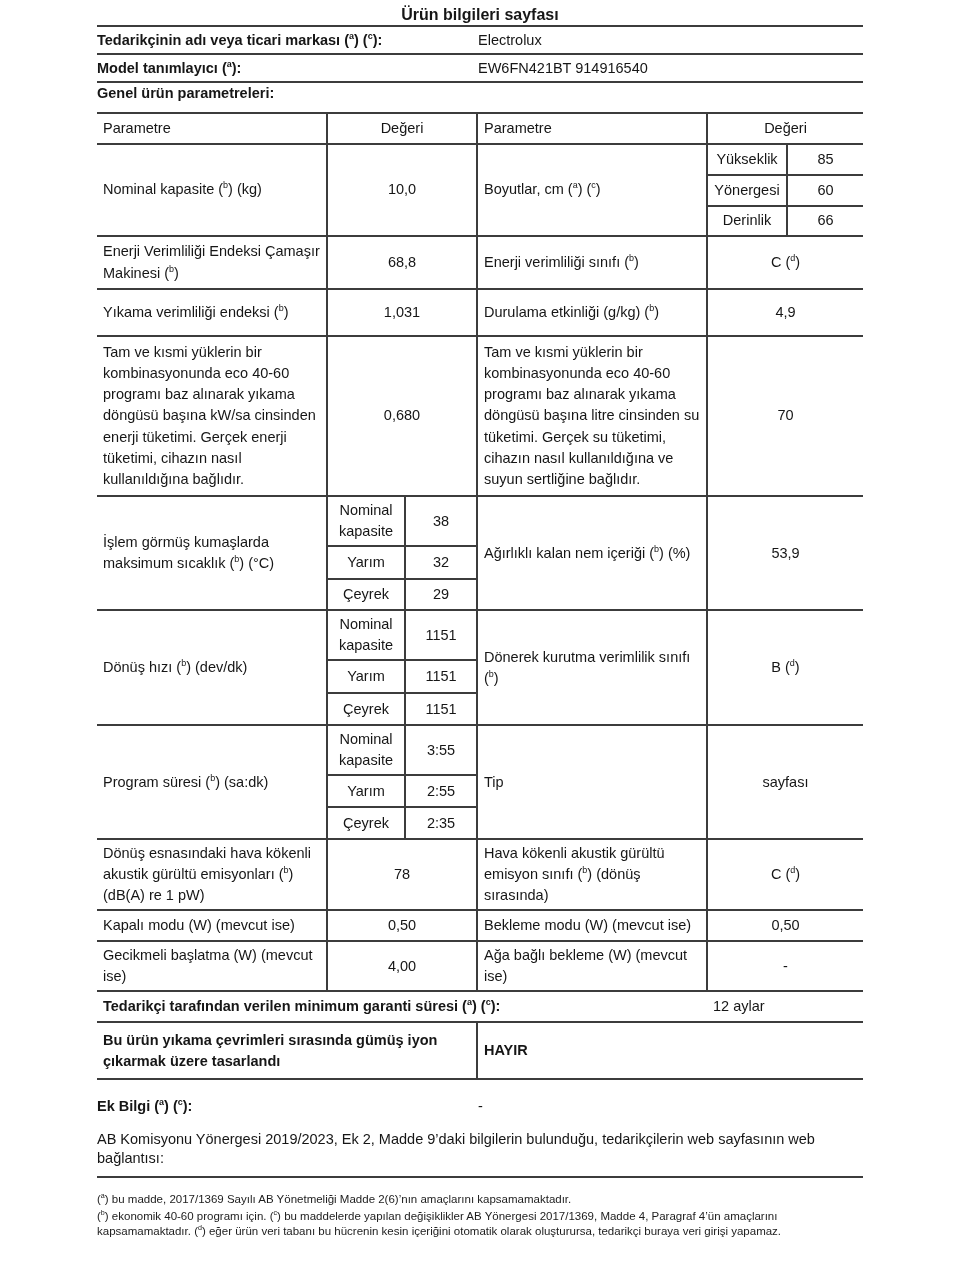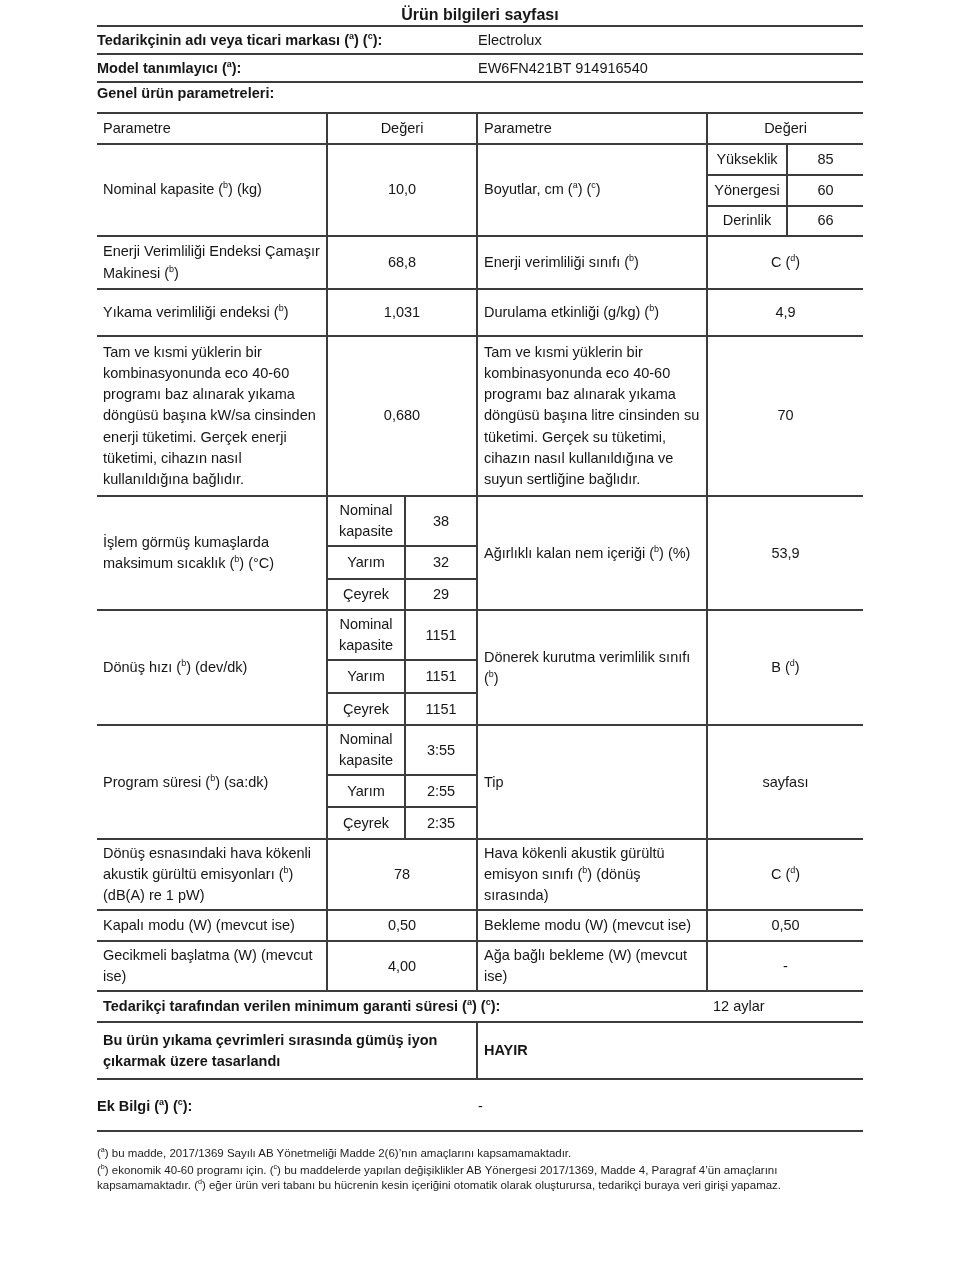--- a/index.html
+++ b/index.html
@@ -206,20 +206,21 @@
       </tr>
     </tbody>
   </table>
 
   <div class="ek-row">
     <div class="ilabel">Ek Bilgi (<sup>a</sup>) (<sup>c</sup>):</div>
     <div class="ival">-</div>
   </div>
 
   <div class="weblink">
+    <div>AB Komisyonu Yönergesi 2019/2023, Ek 2, Madde 9’daki bilgilerin bulunduğu, tedarikçilerin web sayfasının web bağlantısı:</div>
   </div>
 
   <div class="sep-line"></div>
 
   <div class="footnotes">
     <p>(<sup>a</sup>) bu madde, 2017/1369 Sayılı AB Yönetmeliği Madde 2(6)’nın amaçlarını kapsamamaktadır.</p>
     <p>(<sup>b</sup>) ekonomik 40-60 programı için. (<sup>c</sup>) bu maddelerde yapılan değişiklikler AB Yönergesi 2017/1369, Madde 4, Paragraf 4’ün amaçlarını kapsamamaktadır. (<sup>d</sup>) eğer ürün veri tabanı bu hücrenin kesin içeriğini otomatik olarak oluşturursa, tedarikçi buraya veri girişi yapamaz.</p>
   </div>
 
 </div>

